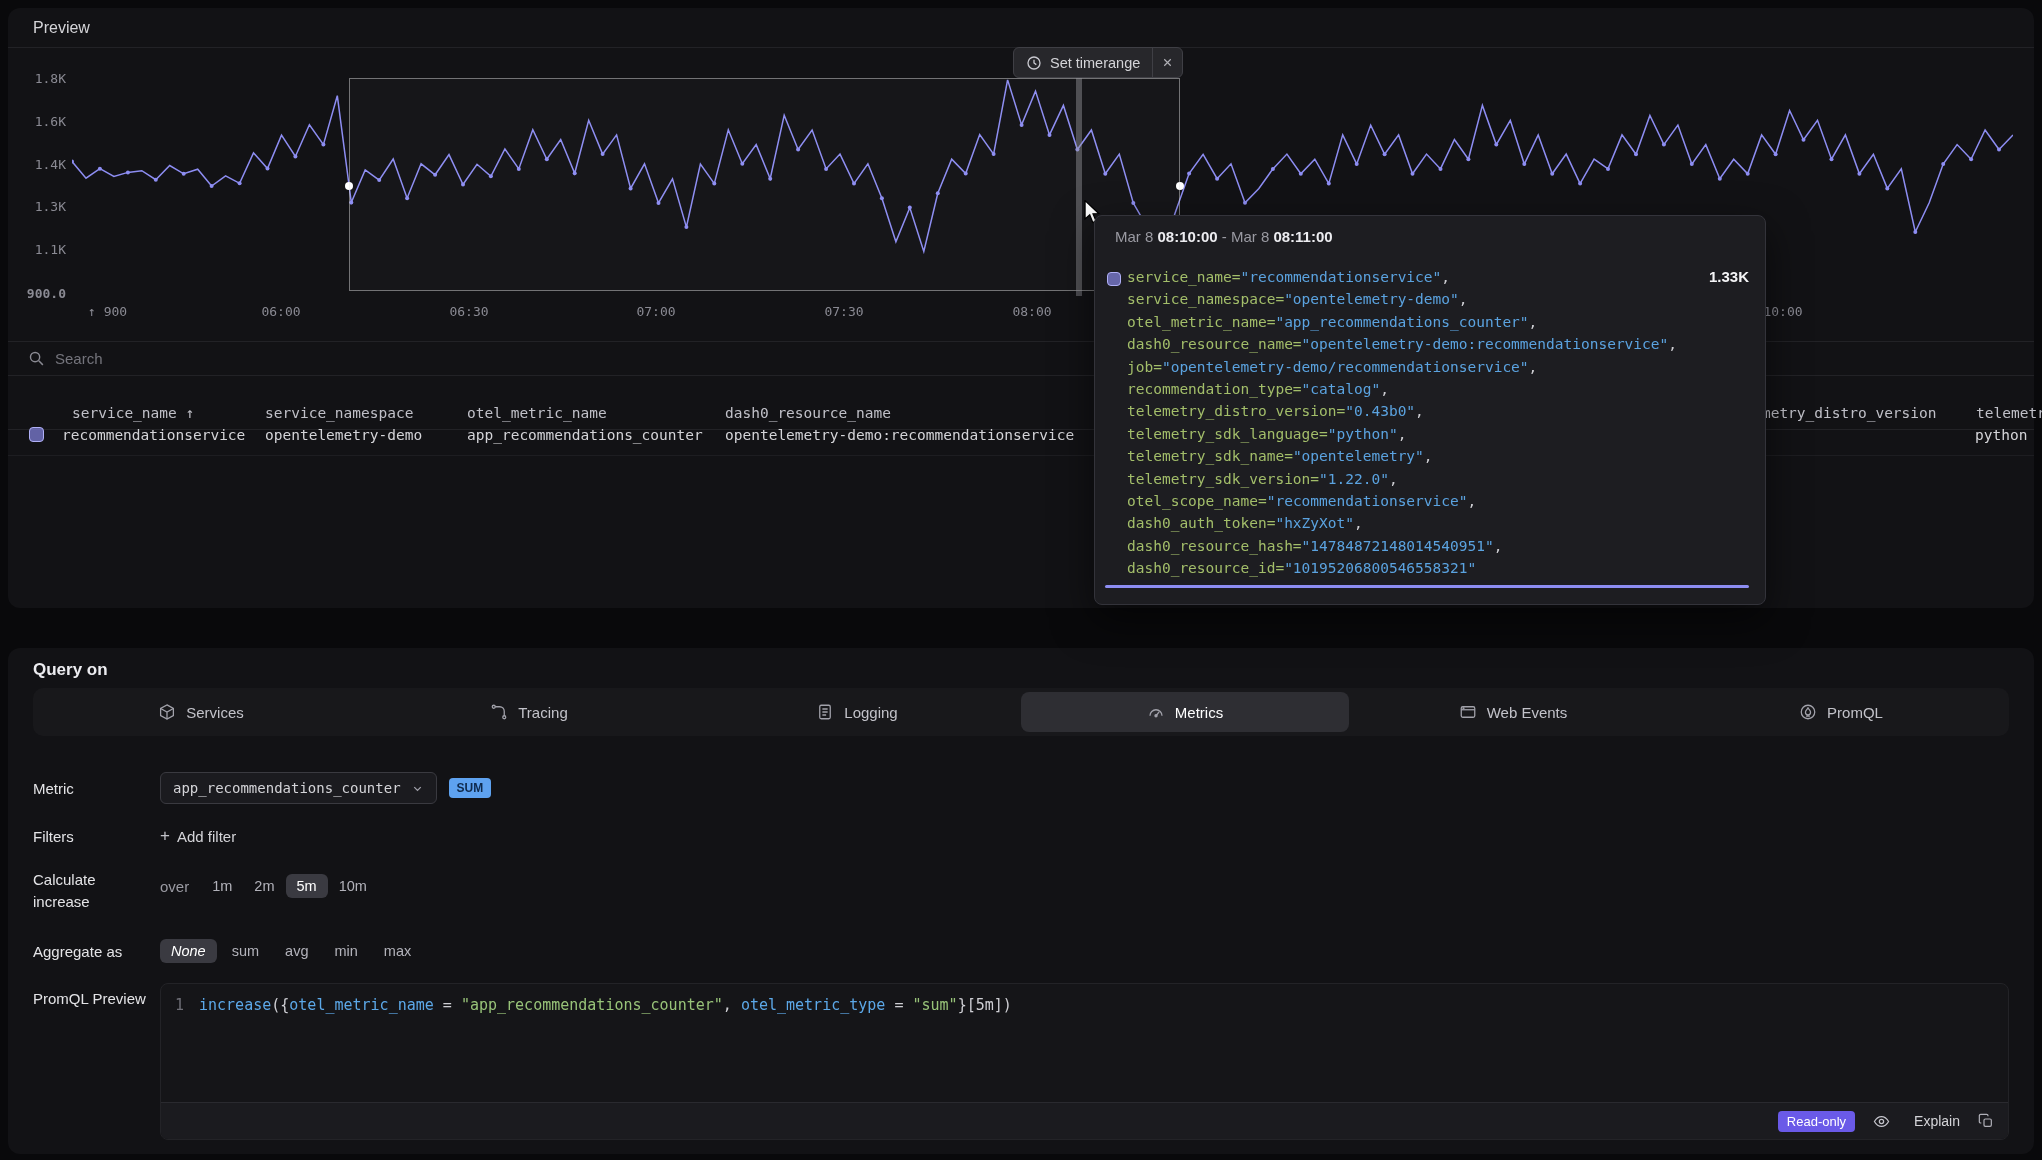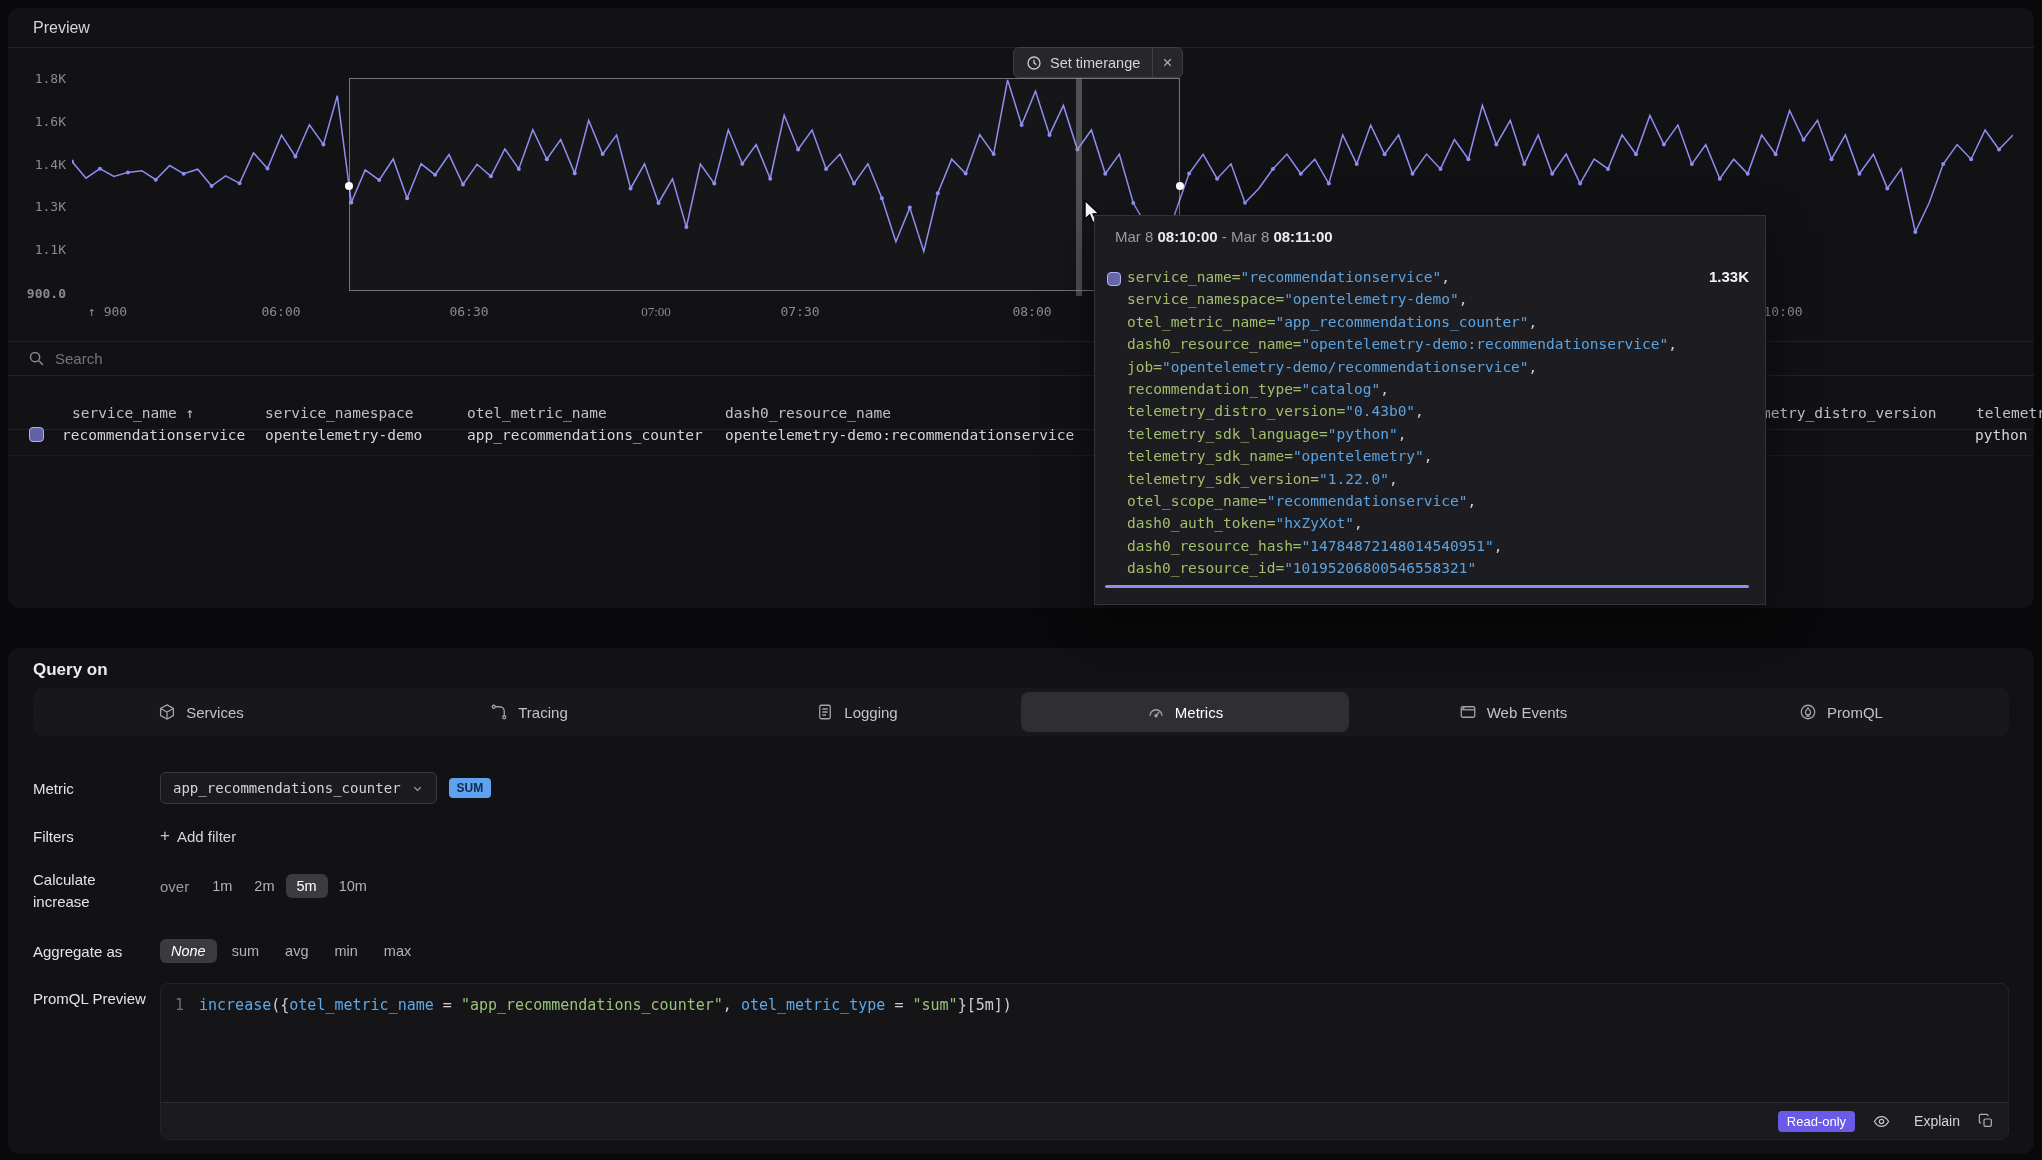--- a/index.html
+++ b/index.html
@@ -56,21 +56,21 @@
                 color: #c0c0c8; font-family: "DejaVu Sans Mono", monospace; white-space: pre; }
   .trow { position: absolute; left: 0; top: 406px; width: 100%; height: 42px;
           border-bottom: 1px solid #1d1d21; }
   .trow span.cell { position: absolute; top: 50%; transform: translateY(-50%); font-size: 14.5px;
                     color: #d4d4d8; font-family: "DejaVu Sans Mono", monospace; white-space: pre; }
   .swatch { position: absolute; left: 21px; top: 13px; width: 15px; height: 15px;
             border-radius: 4px; background: rgba(141,141,242,0.65); border: 1.5px solid #b0b0f6; }
 
   
   .tooltip { position: absolute; left: 1086px; top: 207px; width: 672px; height: 390px;
-             background: #1d1d21; border: 1px solid #33333a; border-radius: 0; z-index: 30;
+             background: #1d1d21; border: 1px solid #33333a; border-radius: 8px; z-index: 30;
              box-shadow: 0 14px 40px rgba(0,0,0,0.55); }
   .tt-header { position: absolute; left: 20px; top: 12px; font-size: 15px; color: #9a9aa2; }
   .tt-header b { color: #ececf0; font-weight: 700; }
   .tt-swatch { position: absolute; left: 12px; top: 56px; width: 14px; height: 14px;
                border-radius: 4px; background: rgba(141,141,242,0.65); border: 1.5px solid #b0b0f6; }
   .tt-value { position: absolute; right: 16px; top: 52px; font-size: 15px; font-weight: 700;
               color: #f4f4f6; }
   .tt-body { position: absolute; left: 32px; top: 50px; font-size: 14.5px; line-height: 22.4px;
              font-family: "DejaVu Sans Mono", monospace; white-space: pre; }
   .tt-key { color: #a3be6a; }
@@ -231,22 +231,22 @@
       <circle cx="1843.3" cy="157.0" r="2" fill="#8d8df2"></circle>
       <circle cx="1871.2" cy="89.1" r="2" fill="#8d8df2"></circle>
       <circle cx="1899.1" cy="84.2" r="2" fill="#8d8df2"></circle>
       <circle cx="1927.0" cy="74.5" r="2" fill="#8d8df2"></circle>
       <circle cx="277" cy="111" r="4" fill="#ffffff"></circle>
       <circle cx="1108" cy="111" r="4" fill="#ffffff"></circle>
     </svg>
   <div id="xAxis">
       <span style="left: 273px;">06:00</span>
       <span style="left: 461px;">06:30</span>
-      <span style="left: 648px; font-family: Liberation Serif, serif;">07:00</span>
-      <span style="left: 792px;">07:30</span>
+      <span style="left: 648px;">07:00</span>
+      <span style="left: 836px;">07:30</span>
       <span style="left: 1024px;">08:00</span>
       <span style="left: 1775px;">10:00</span>
     </div>
   <div class="axis-min">↑ <span>900</span></div>
   <div class="selection"></div>
   <div class="crosshair"></div>
   <svg class="cursor-svg" width="22" height="24" viewBox="0 0 12 19">
     <polygon points="0.5,0.5 0.5,15 4.2,11.8 6.6,17.8 9.2,16.7 6.8,10.9 11.3,10.7" fill="#ffffff" stroke="#000000" stroke-width="1"></polygon>
   </svg>
 

